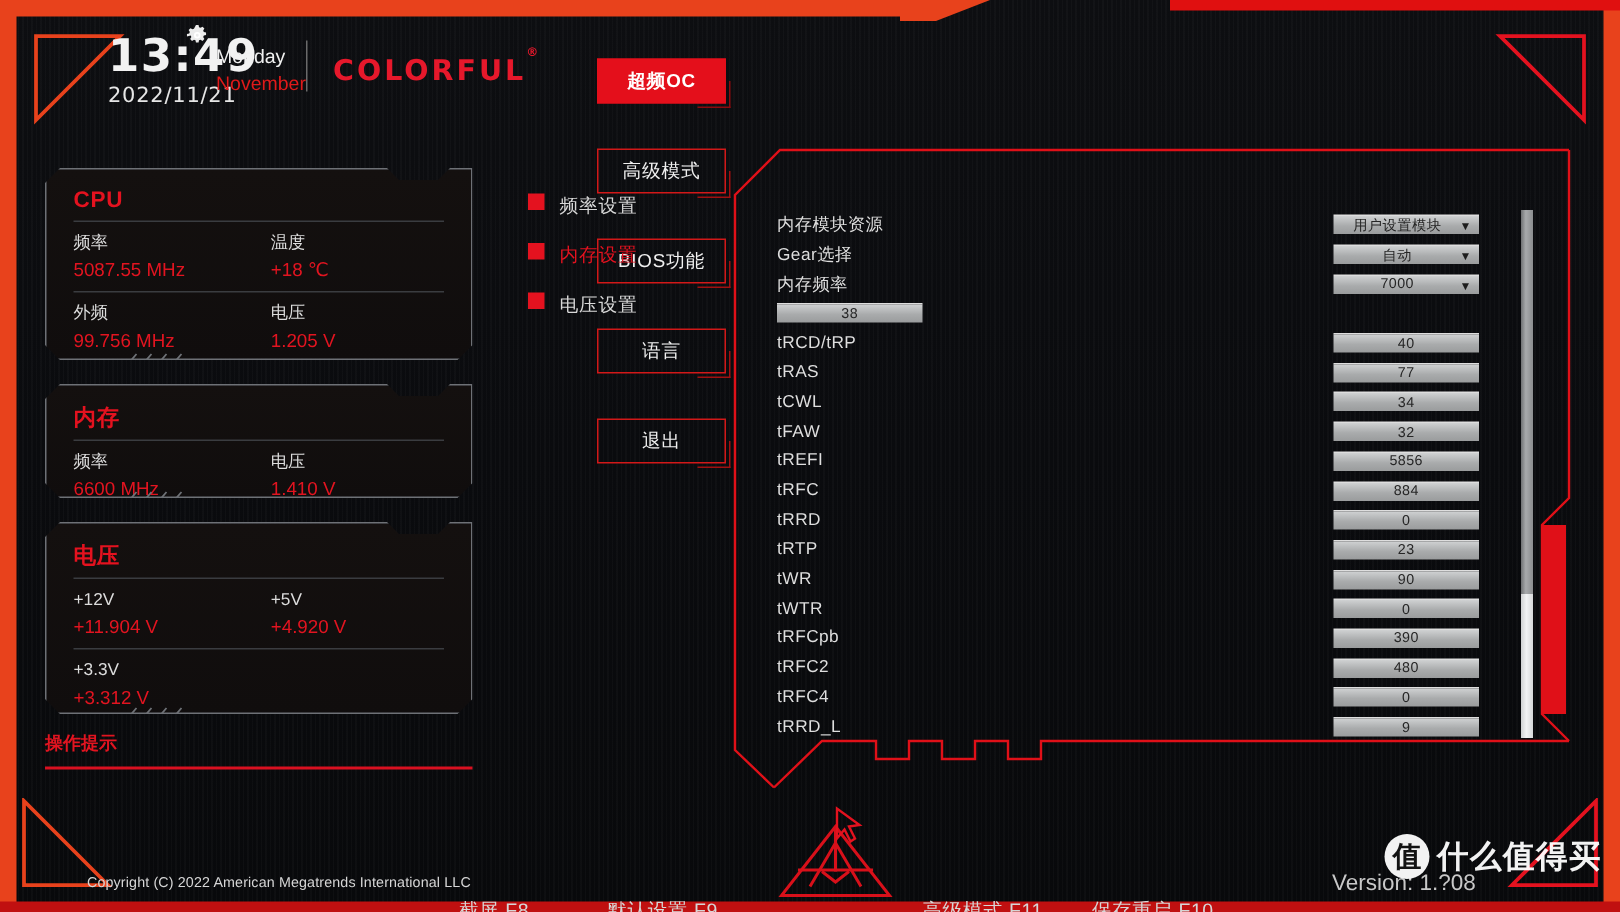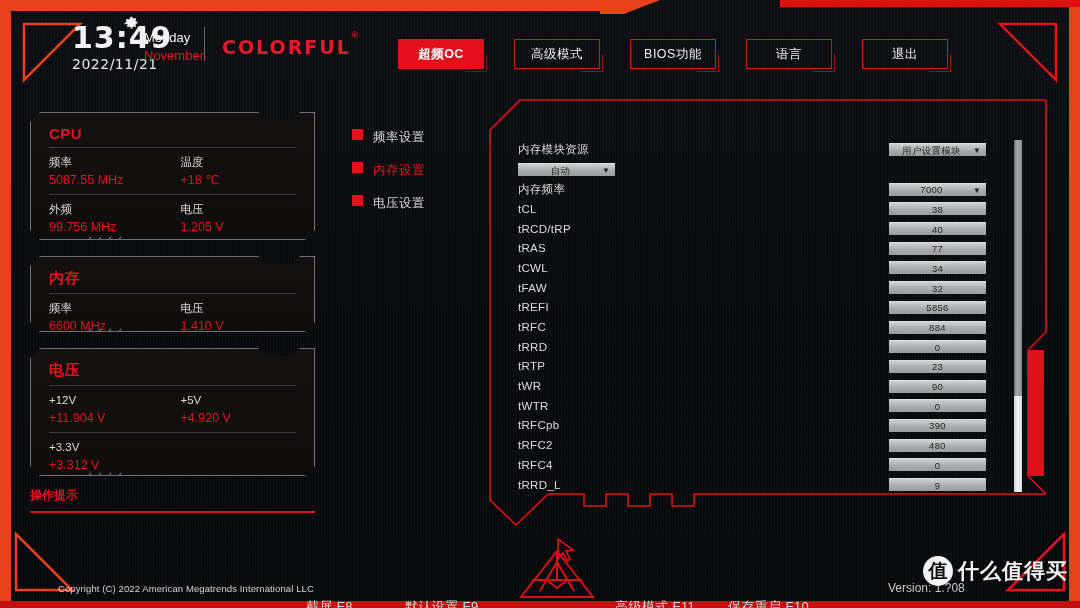--- a/index.html
+++ b/index.html
@@ -85,21 +85,21 @@
   }
   .brand {
     position: absolute; left: 222px; top: 25px;
     font-size: 19px; font-weight: bold; letter-spacing: 2px;
     color: #e6182b;
     font-family: "DejaVu Sans", sans-serif;
   }
   .brand sup { font-size: 8px; top: -9px; position: relative; }
 
   
-  .tabs { position: absolute; left: 398px; top: 28px; display: flex; gap: 30px; }
+  .tabs { position: absolute; left: 398px; top: 28px; display: flex; gap: 30px; flex-direction: column; }
   .tab {
     position: relative;
     width: 86px; height: 30px;
     display: flex; align-items: center; justify-content: center;
     font-size: 12.5px; color: #f0f0f0;
     border: 1px solid #d21818;
     background: transparent;
     cursor: pointer;
     letter-spacing: 0.5px;
   }
@@ -227,21 +227,21 @@
   }
   .copyright {
     position: absolute; left: 58px; font-size: 9.5px; color: #d6d6d6;
     letter-spacing: 0.1px;
   }
   .fkey { position: absolute; font-size: 13px; color: #d6d6d6; letter-spacing: 0.4px; margin-top: 38px; }
   .fk1 { left: 306px; }
   .fk2 { left: 405px; }
   .fk3 { left: 615px; }
   .fk4 { left: 728px; }
-  .fver { position: absolute; left: 888px; font-size: 12px; color: #c8c8c8; }
+  .fver { position: absolute; left: 888px; font-size: 15px; color: #c8c8c8; }
 
   
   .watermark {
     position: absolute; right: 12px; bottom: 22px;
     display: flex; align-items: center; gap: 5px;
     opacity: 0.95;
   }
   .wm-circle {
     width: 30px; height: 30px; border-radius: 50%;
     background: #ffffff; color: #141414;
@@ -442,34 +442,34 @@
 
     <div class="settings-list">
       <div class="srow">
         <span class="slabel">内存模块资源</span>
         <span class="sfield dd">
           <span class="sval">用户设置模块</span>
           <span class="caret">▼</span>
         </span>
       </div>
       <div class="srow">
+        <span class="slabel">Gear选择</span>
         <span class="sfield dd">
           <span class="sval">自动</span>
           <span class="caret">▼</span>
         </span>
       </div>
       <div class="srow">
         <span class="slabel">内存频率</span>
         <span class="sfield dd">
           <span class="sval">7000</span>
           <span class="caret">▼</span>
         </span>
       </div>
       <div class="srow">
-        <span class="slabel">tCL</span>
         <span class="sfield">
           <span class="sval">38</span>
         </span>
       </div>
       <div class="srow">
         <span class="slabel">tRCD/tRP</span>
         <span class="sfield">
           <span class="sval">40</span>
         </span>
       </div>

